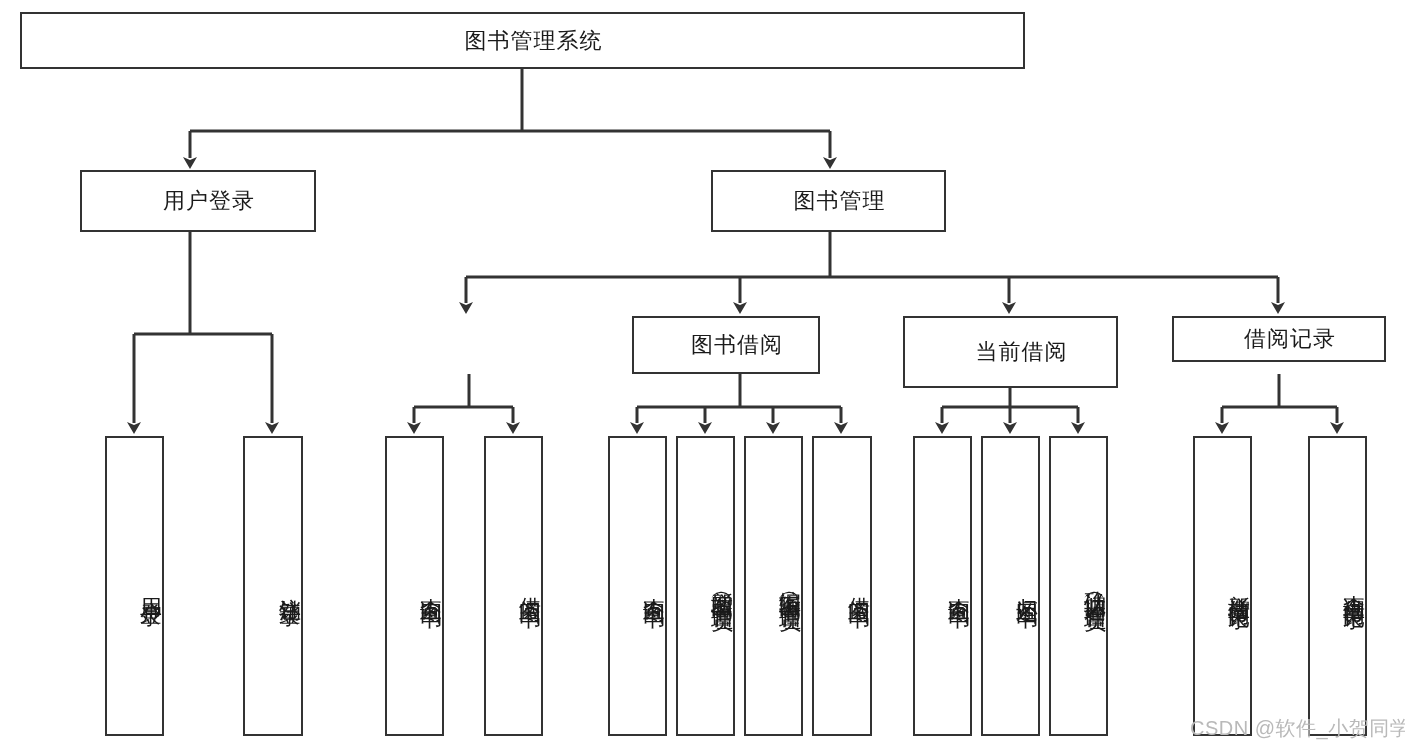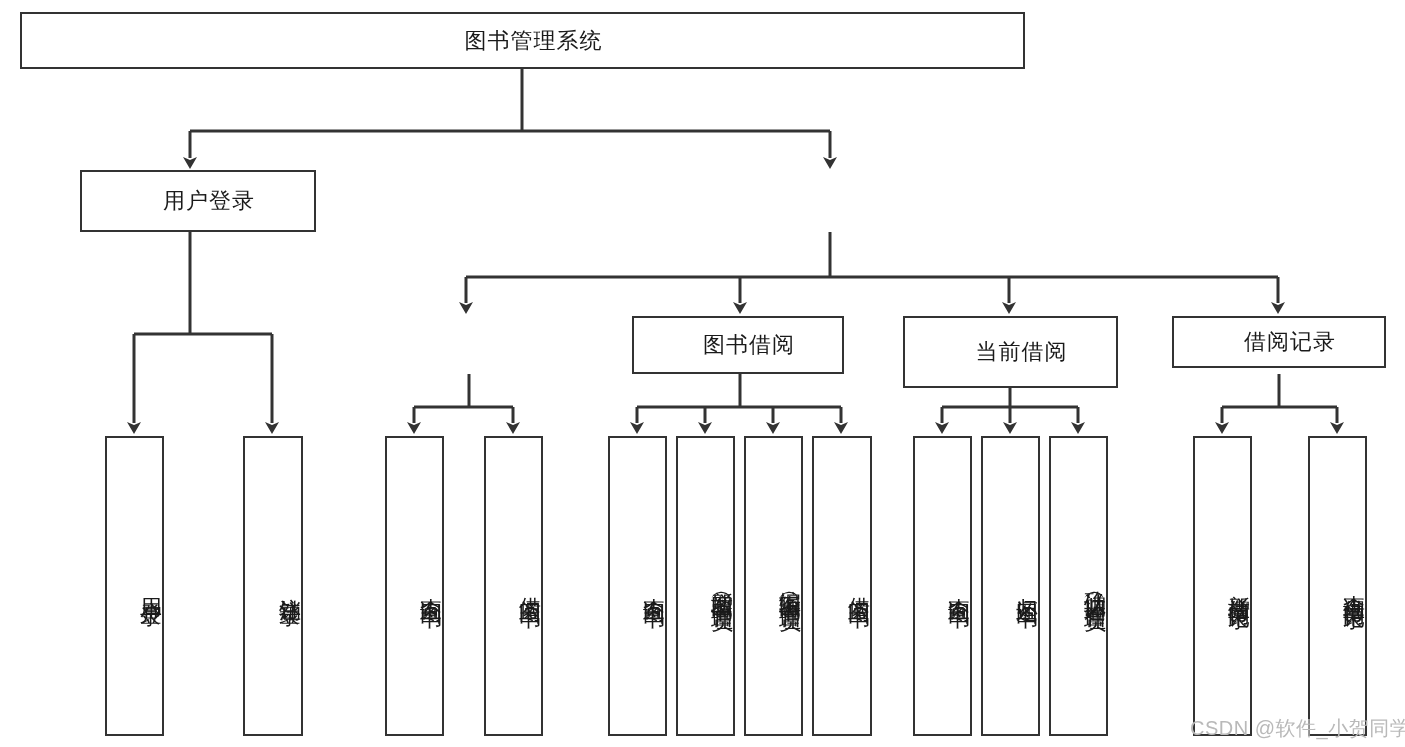--- a/index.html
+++ b/index.html
@@ -90,24 +90,25 @@
       <path d="M1279,374 L1279,407"></path>
       <path d="M1222,407 L1337,407"></path>
       <path d="M1222,407 L1222,423" marker-end="url(#arrow)"></path>
       <path d="M1337,407 L1337,423" marker-end="url(#arrow)"></path>
     </g>
   </svg>
 
   <div class="node h" style="left:20px;top:12px;width:1005px;height:57px;">图书管理系统</div>
 
   <div class="node h" style="left:80px;top:170px;width:236px;height:62px;">用户登录</div>
+  <div class="node h" style="left:711px;top:170px;width:235px;height:62px;">图书管理</div>
 
-  <div class="node h" style="left:632px;top:316px;width:212px;height:58px;">图书借阅</div>
+  <div class="node h" style="left:632px;top:316px;width:188px;height:58px;">图书借阅</div>
   <div class="node h" style="left:903px;top:316px;width:215px;height:72px;">当前借阅</div>
-  <div class="node h" style="left:1172px;top:316px;width:214px;height:52px;">借阅记录</div>
+  <div class="node h" style="left:1172px;top:316px;width:214px;height:46px;">借阅记录</div>
 
   <div class="node v" style="left:105px;top:436px;width:59px;height:300px;">用户登录</div>
   <div class="node v" style="left:243px;top:436px;width:60px;height:300px;">注销登录</div>
 
   <div class="node v" style="left:385px;top:436px;width:59px;height:300px;">查询图书</div>
   <div class="node v" style="left:484px;top:436px;width:59px;height:300px;">借阅图书</div>
 
   <div class="node v" style="left:608px;top:436px;width:59px;height:300px;">查询图书</div>
   <div class="node v" style="left:676px;top:436px;width:59px;height:300px;">新增图书（管理员）</div>
   <div class="node v" style="left:744px;top:436px;width:59px;height:300px;">编辑图书（管理员）</div>

